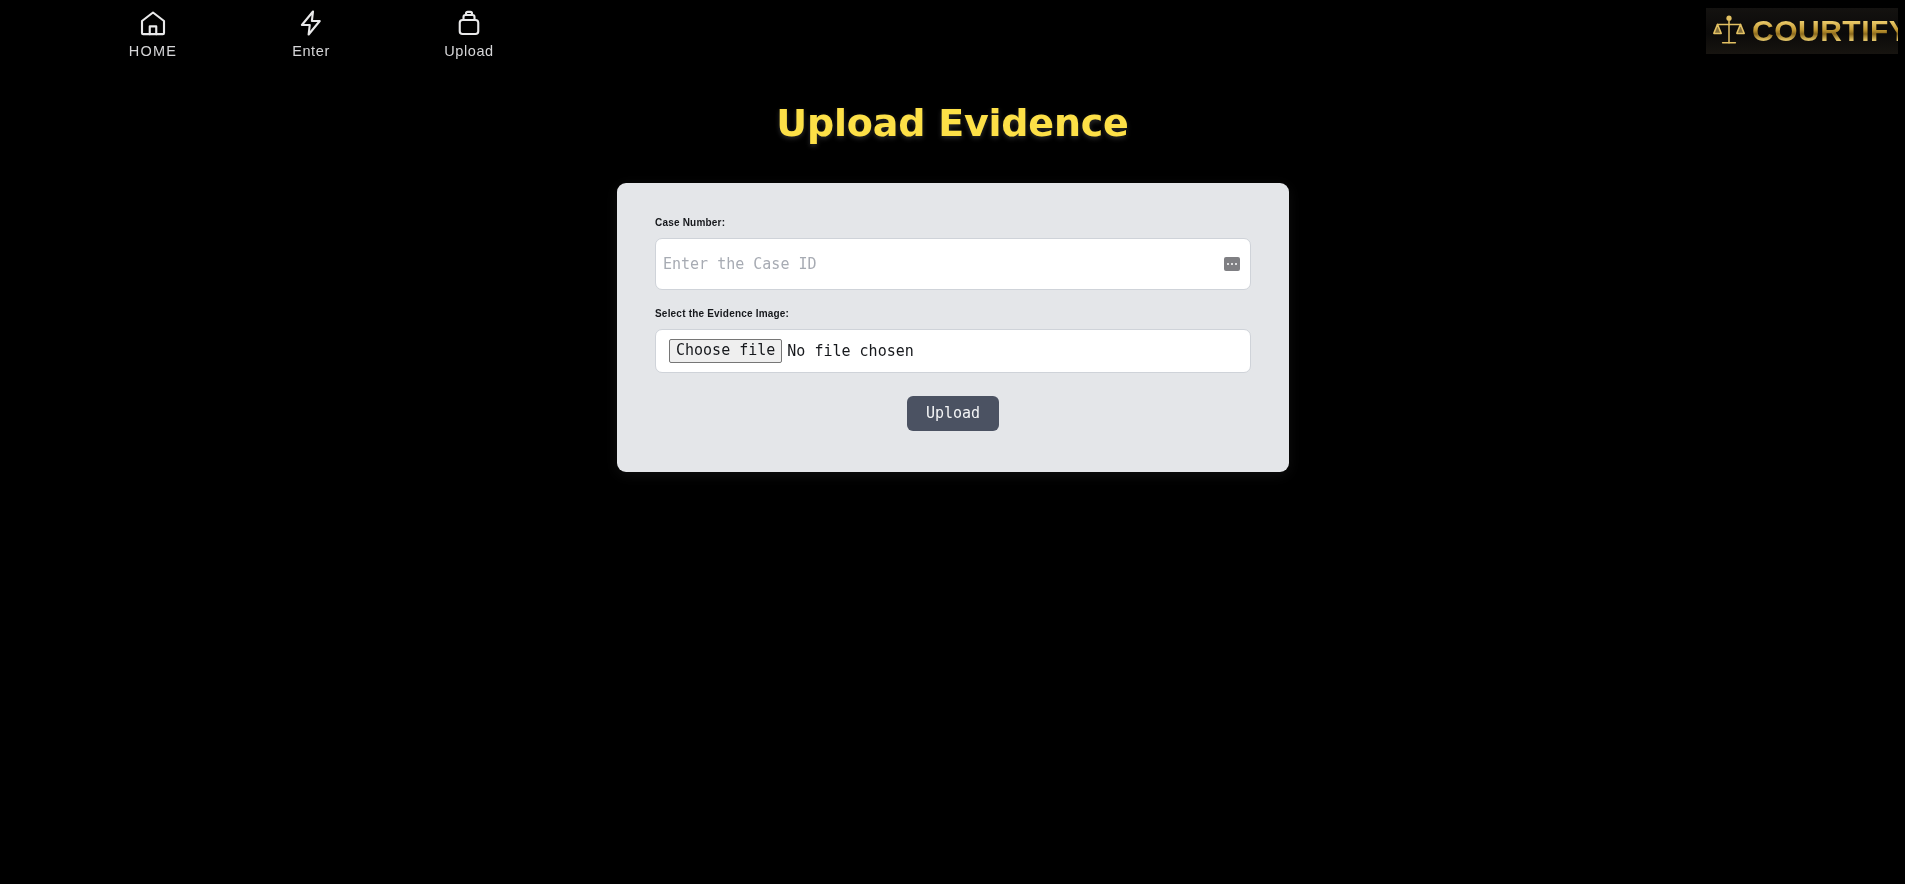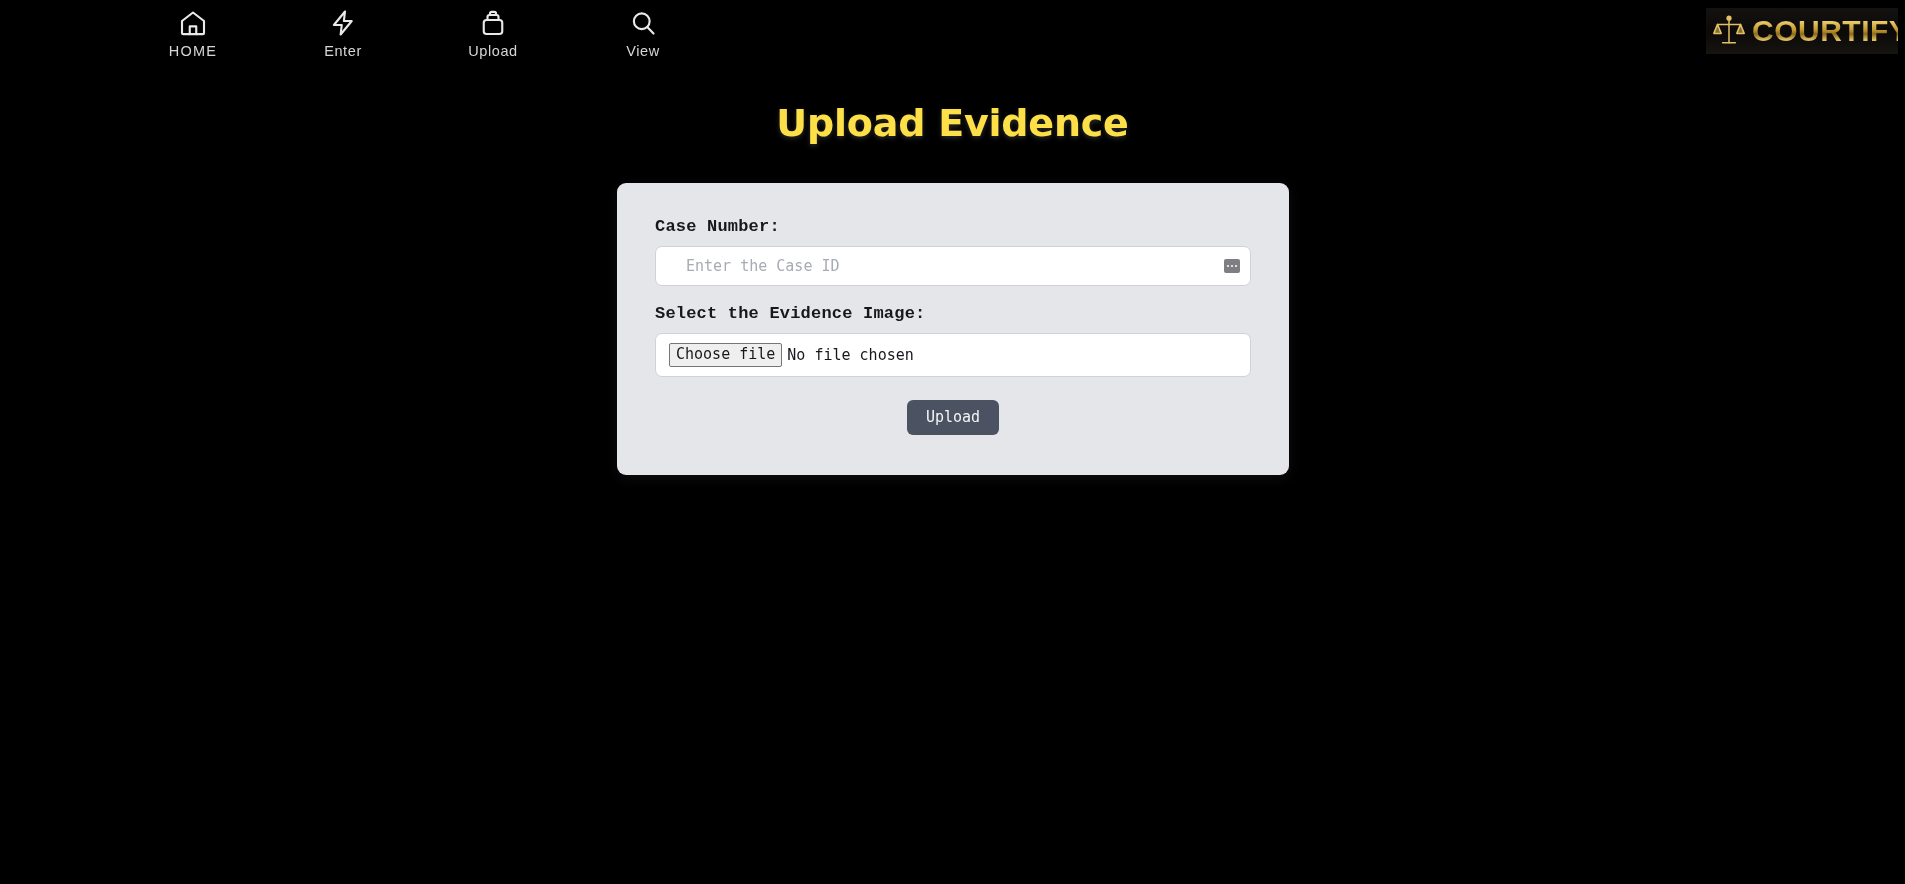--- a/index.html
+++ b/index.html
@@ -20,24 +20,23 @@
   
   .topbar {
     position: relative;
     width: 100%;
     height: 72px;
     background: #000000;
   }
   .nav {
     display: flex;
     align-items: flex-start;
-    gap: 0;
+    gap: 8px;
     padding-left: 78px;
     padding-top: 8px;
-    margin-left: 40px;
   }
   .nav-item {
     display: flex;
     flex-direction: column;
     align-items: center;
     justify-content: flex-start;
     width: 150px;
     text-decoration: none;
     cursor: pointer;
     user-select: none;
@@ -123,41 +122,41 @@
     min-height: 289px;
     background: #e4e6e9;
     border-radius: 9px;
     box-shadow: 0 3px 14px rgba(255,255,255,0.06);
     padding: 34px 38px 40px 38px;
   }
   .field { margin-bottom: 18px; }
   .field:last-of-type { margin-bottom: 0; }
   .field-label {
     display: block;
-    font-family: Liberation Mono, monospace;
+    font-family: Liberation Sans, sans-serif;
     font-weight: 700;
-    font-size: 17px;
+    font-size: 10px;
     letter-spacing: 0.2px;
     color: #16181c;
     margin-bottom: 10px;
   }
 
   .text-input-wrap {
     position: relative;
     display: block;
   }
   .text-input {
     display: block;
     width: 100%;
-    height: 40px;
+    height: 52px;
     background: #ffffff;
     border: 1px solid #cfd3d9;
     border-radius: 7px;
     outline: none;
-    padding: 0 34px 0 30px;
+    padding: 0 34px 0 7px;
     font-family: "DejaVu Sans Mono", monospace;
     font-size: 15px;
     color: #16181c;
   }
   .text-input::placeholder { color: #a7abb3; }
   .autofill-icon {
     position: absolute;
     right: 11px;
     top: 50%;
     transform: translateY(-50%);
@@ -256,29 +255,20 @@
       <span class="nav-icon">
         <svg viewBox="0 0 24 24" fill="none" stroke="currentColor" stroke-width="1.7" stroke-linecap="round" stroke-linejoin="round">
           <rect x="4.6" y="9.6" width="14.8" height="11.2" rx="2.2"></rect>
           <path d="M7.6 9.6V7.2a1.6 1.6 0 0 1 1.6-1.6h5.6a1.6 1.6 0 0 1 1.6 1.6v2.4"></path>
           <path d="M9.6 5.6V4.4a1.3 1.3 0 0 1 1.3-1.3h2.2a1.3 1.3 0 0 1 1.3 1.3v1.2"></path>
         </svg>
       </span>
       <span class="nav-label">Upload</span>
     </a>
 
-    <a class="nav-item">
-      <span class="nav-icon">
-        <svg viewBox="0 0 24 24" fill="none" stroke="currentColor" stroke-width="1.7" stroke-linecap="round" stroke-linejoin="round">
-          <circle cx="11" cy="10.6" r="6.3"></circle>
-          <path d="M15.6 15.4 20.4 20.4"></path>
-        </svg>
-      </span>
-      <span class="nav-label">View</span>
-    </a>
 
   </nav>
 
   <div class="logo">
     <span class="logo-mark">
       <svg viewBox="0 0 34 36" fill="none" stroke="currentColor" stroke-width="1.5" stroke-linecap="round" stroke-linejoin="round">
         <circle cx="17" cy="5.2" r="2.6" fill="currentColor" stroke="none"></circle>
         <path d="M17 7.8v22"></path>
         <path d="M5.5 11.4h23"></path>
         <path d="M10.6 29.8h12.8"></path>

